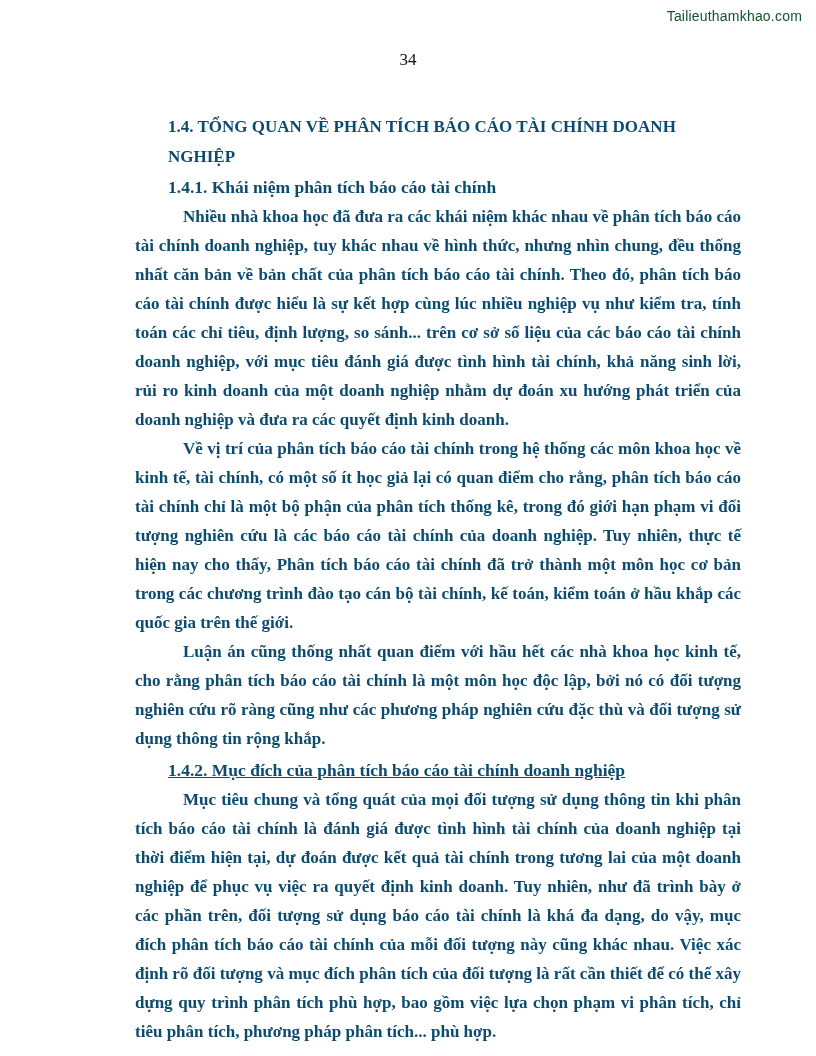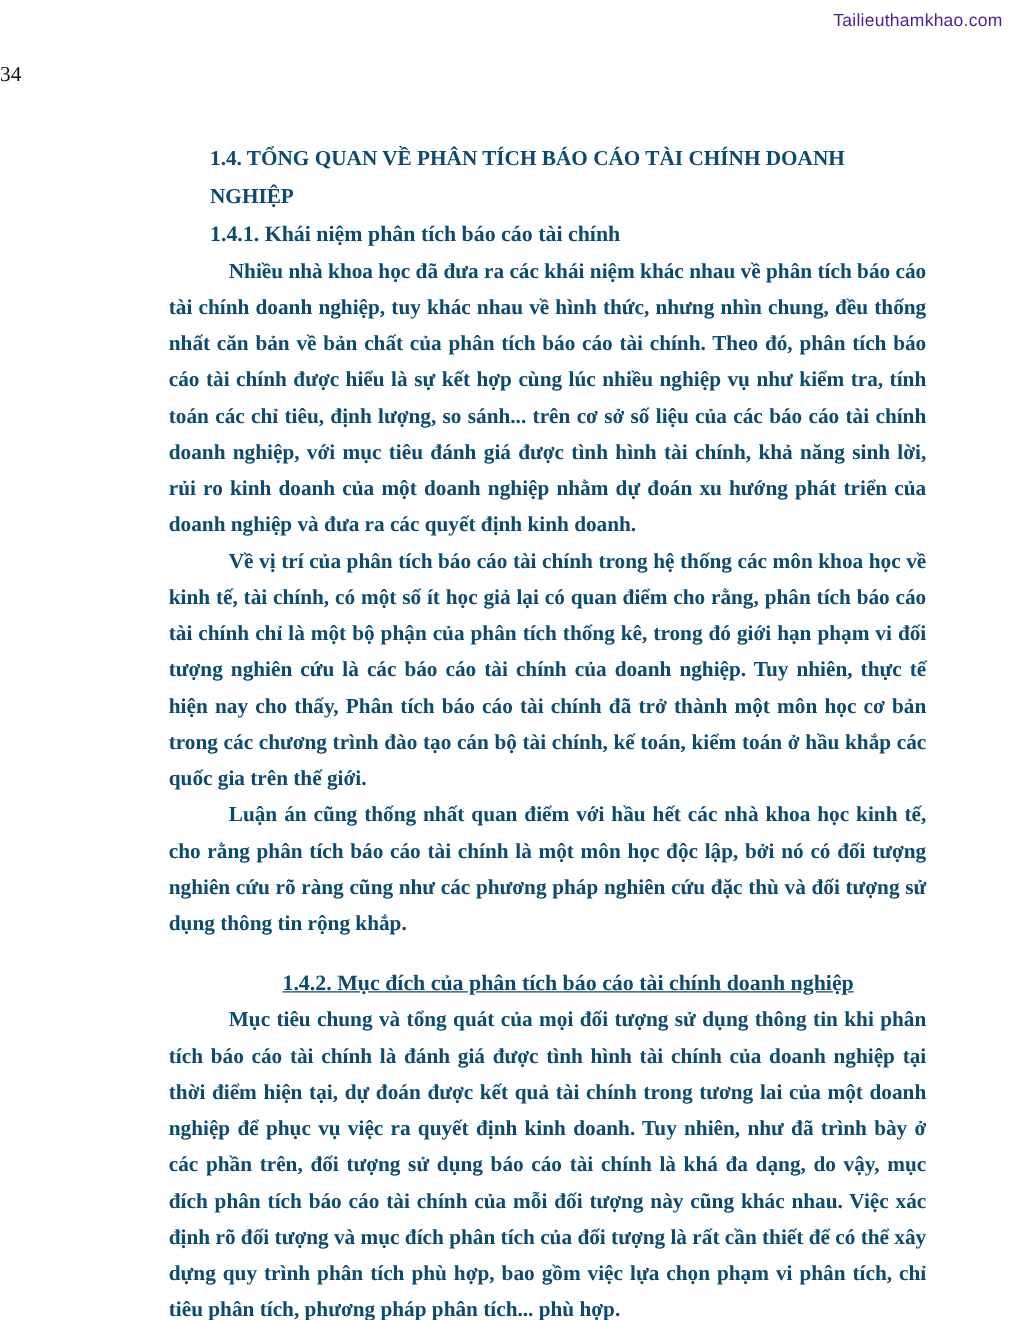--- a/index.html
+++ b/index.html
@@ -21,29 +21,30 @@
     background: #ffffff;
     overflow: hidden;
   }
 
   .watermark {
     position: absolute;
     top: 8px;
     right: 14px;
     font-family: "Liberation Sans", "DejaVu Sans", sans-serif;
     font-size: 14px;
-    color: #4c1d95;
+    color: #14532d;
     letter-spacing: 0.2px;
   }
 
   .page-number {
     position: absolute;
     top: 50px;
     left: 0;
     width: 100%;
+    text-align: center;
     font-size: 17px;
     color: #111;
   }
 
   .content {
     position: absolute;
     top: 112px;
     left: 135px;
     width: 606px;
     font-size: 17px;
@@ -60,22 +61,21 @@
 
   .subsection-heading {
     font-weight: bold;
     margin-left: 33px;
     font-size: 17.5px;
     line-height: 30px;
   }
 
   .subsection-heading.underlined {
     text-decoration: underline;
-    margin-top: 18px;
-    text-align: center;
+    margin-top: 2px;
   }
 
   p.body-para {
     text-align: justify;
     text-indent: 48px;
     margin: 0;
     font-weight: bold;
   }
 </style>
 </head>

